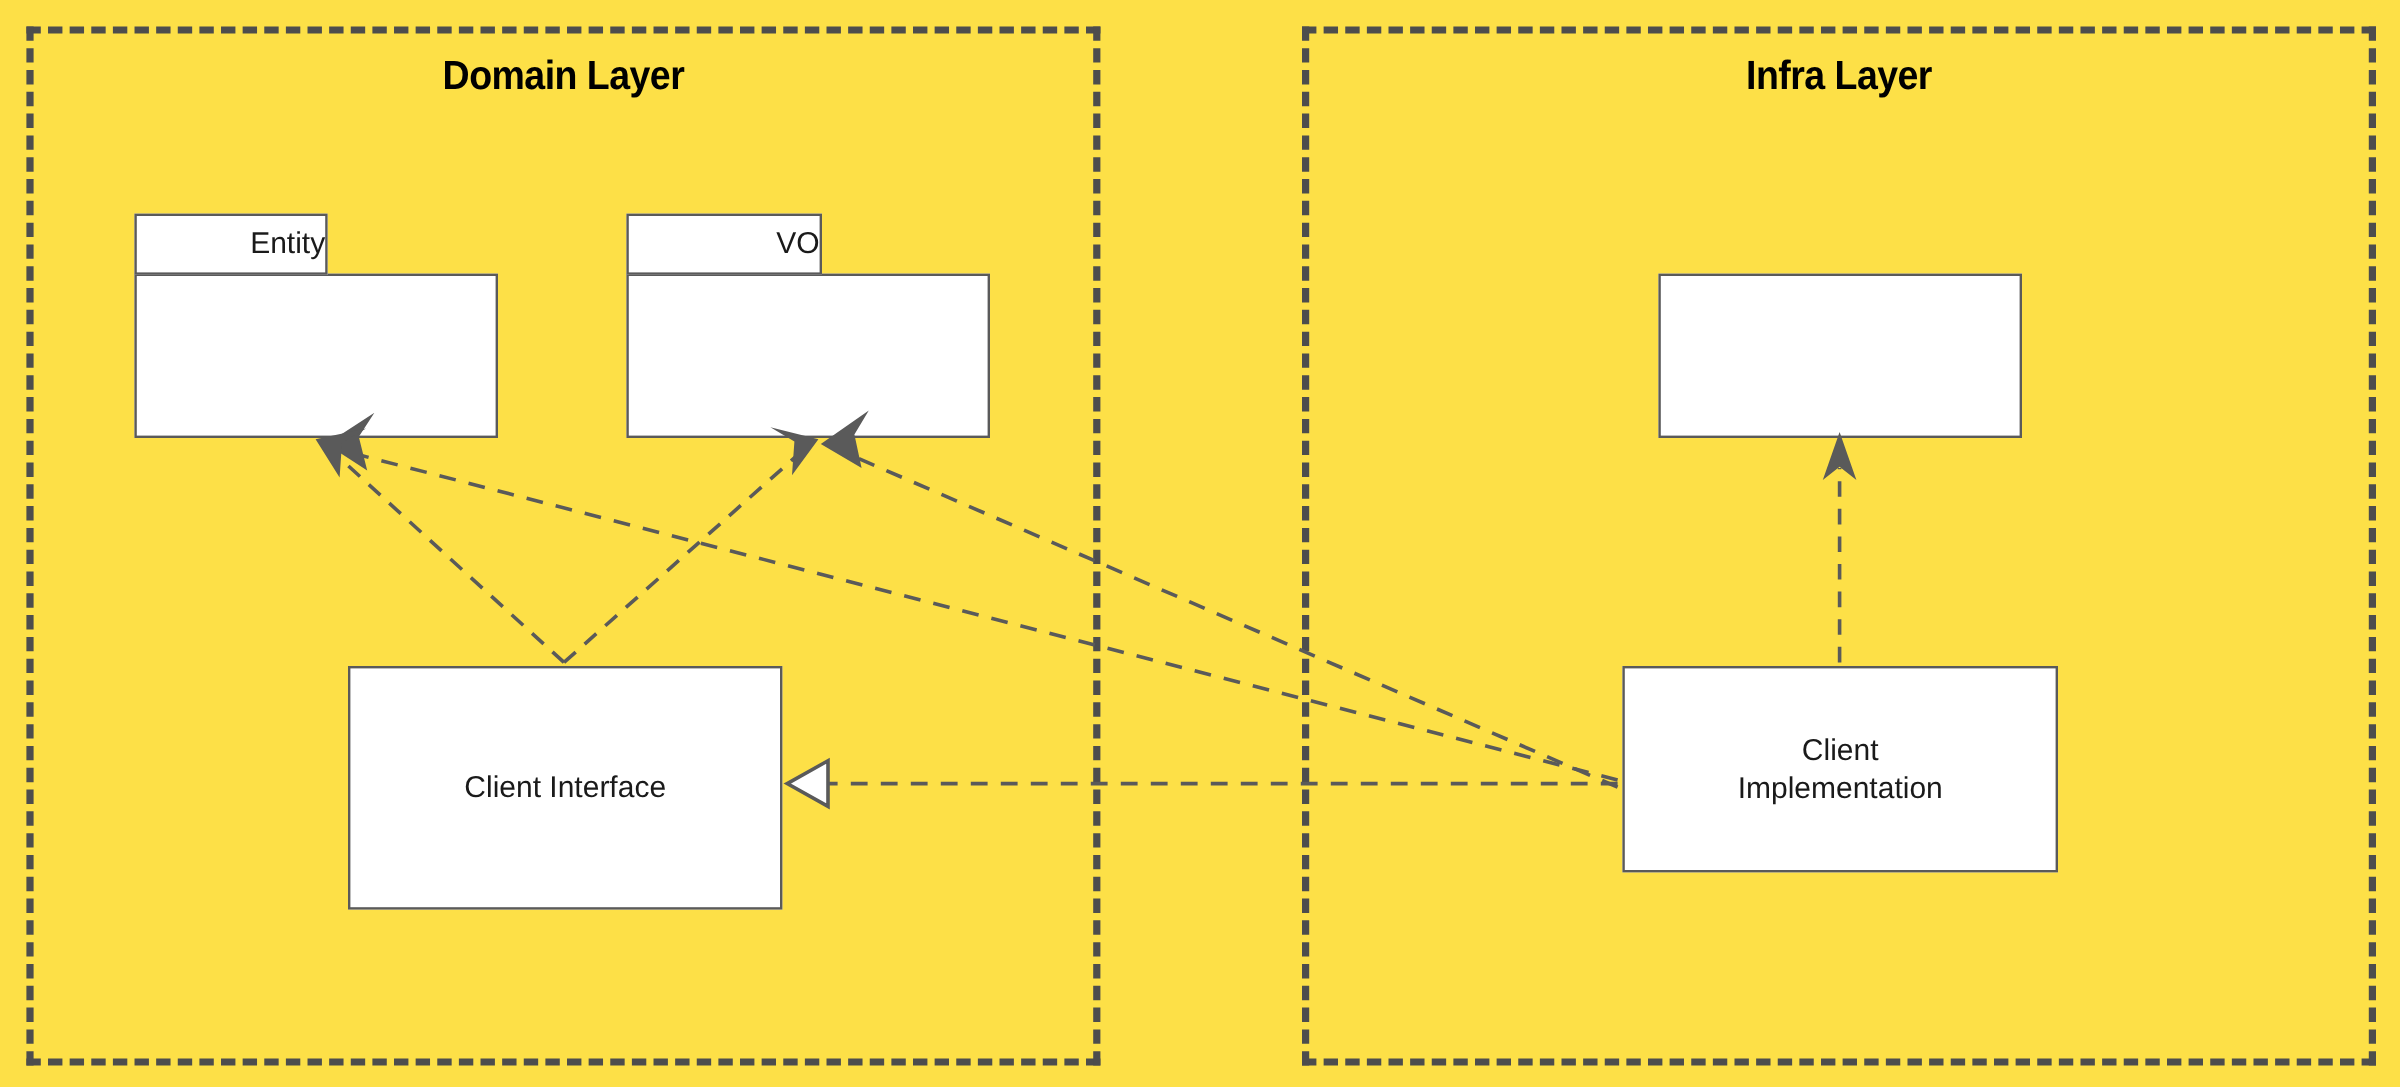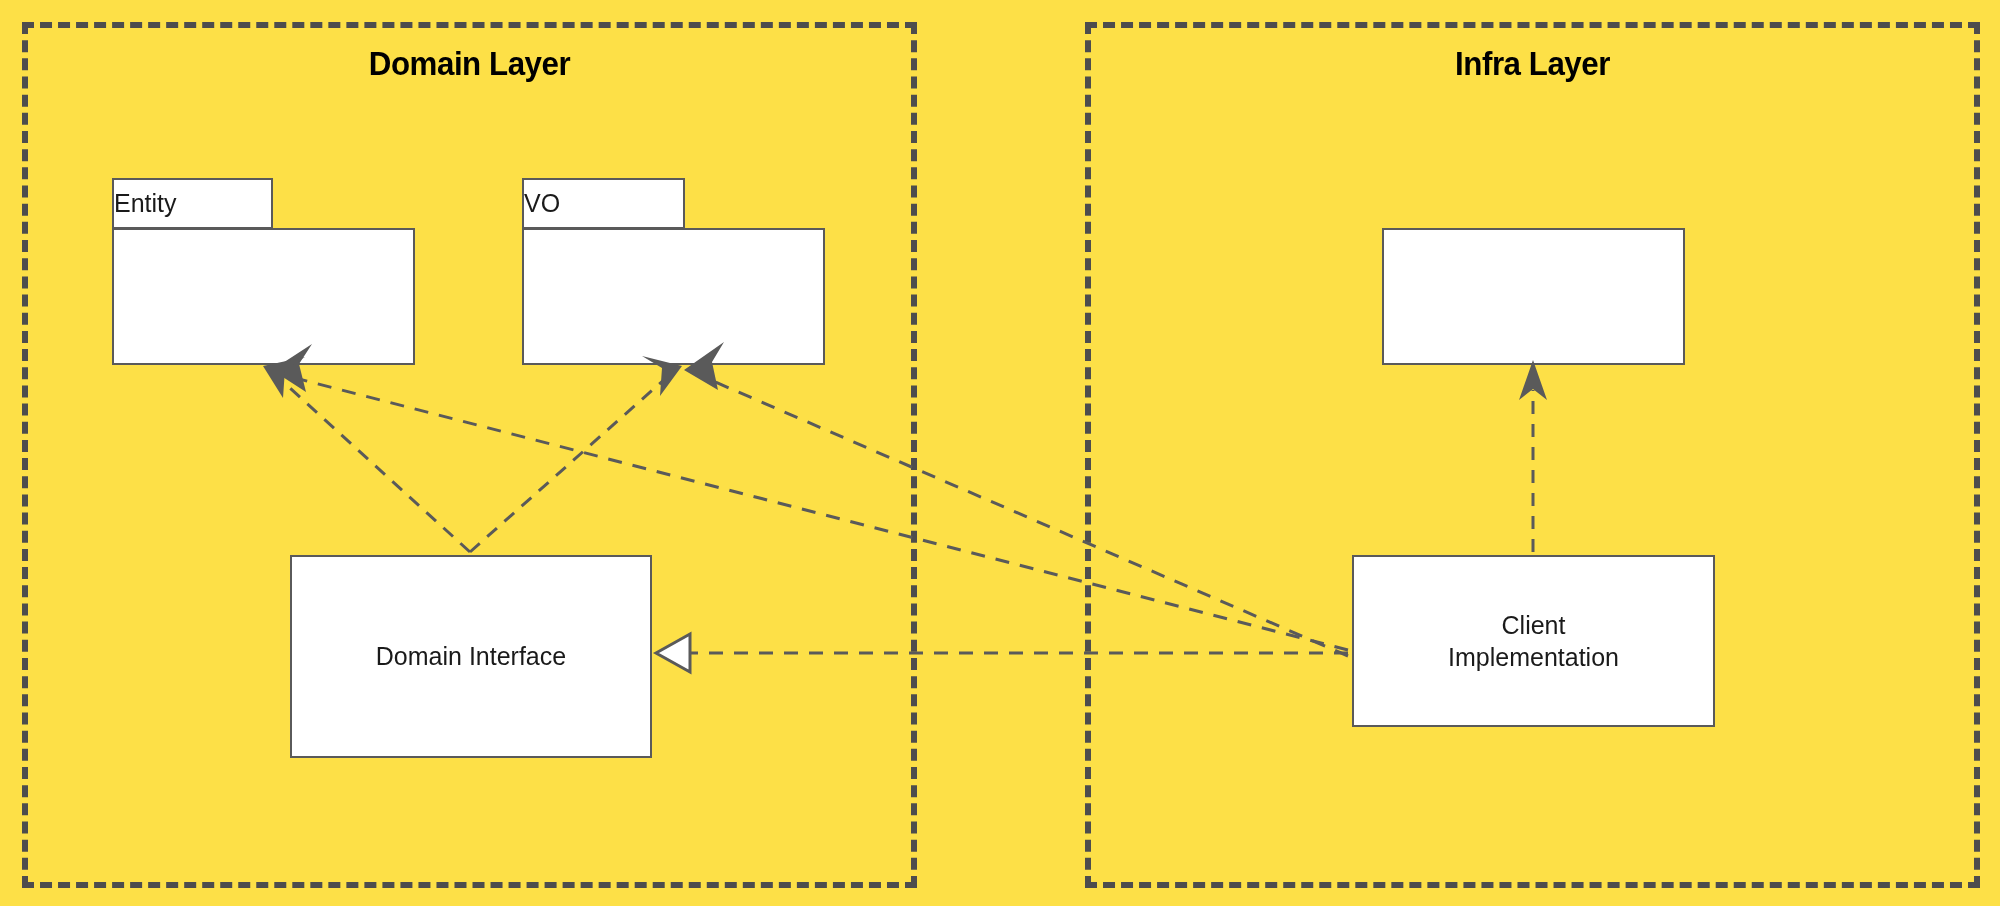--- a/index.html
+++ b/index.html
@@ -45,21 +45,21 @@
   .package { position: absolute; }
   .package .pkg-tab {
     position: absolute;
     box-sizing: border-box;
     left: 0;
     top: 0;
     border: 2px solid #5a5a5a;
     background: #ffffff;
     display: flex;
     align-items: center;
-    justify-content: flex-start;
+    justify-content: flex-end;
     z-index: 2;
   }
   .package .pkg-tab span {
     font-size: 25px;
     color: #1a1a1a;
     line-height: 1;
   }
   .package .pkg-body {
     position: absolute;
     box-sizing: border-box;
@@ -137,21 +137,21 @@
       <span>VO</span>
     </div>
     <div class="pkg-body" style="left:0; top:50px; width:303px; height:137px;"></div>
   </div>
 
   <div class="package" id="pkg-dto" style="left:1382px; top:178px; width:303px; height:187px;">
     <div class="pkg-body" style="left:0; top:50px; width:303px; height:137px;"></div>
   </div>
 
   <div class="uml-box" id="client-interface">
-    <span class="box-label">Domain Interface</span>
+    <span class="box-label">Client Interface</span>
   </div>
 
   <div class="uml-box" id="client-implementation">
     <span class="box-label">Client
 Implementation</span>
   </div>
 
   <svg id="connectors" viewBox="0 0 2000 906">
 
     <g>

